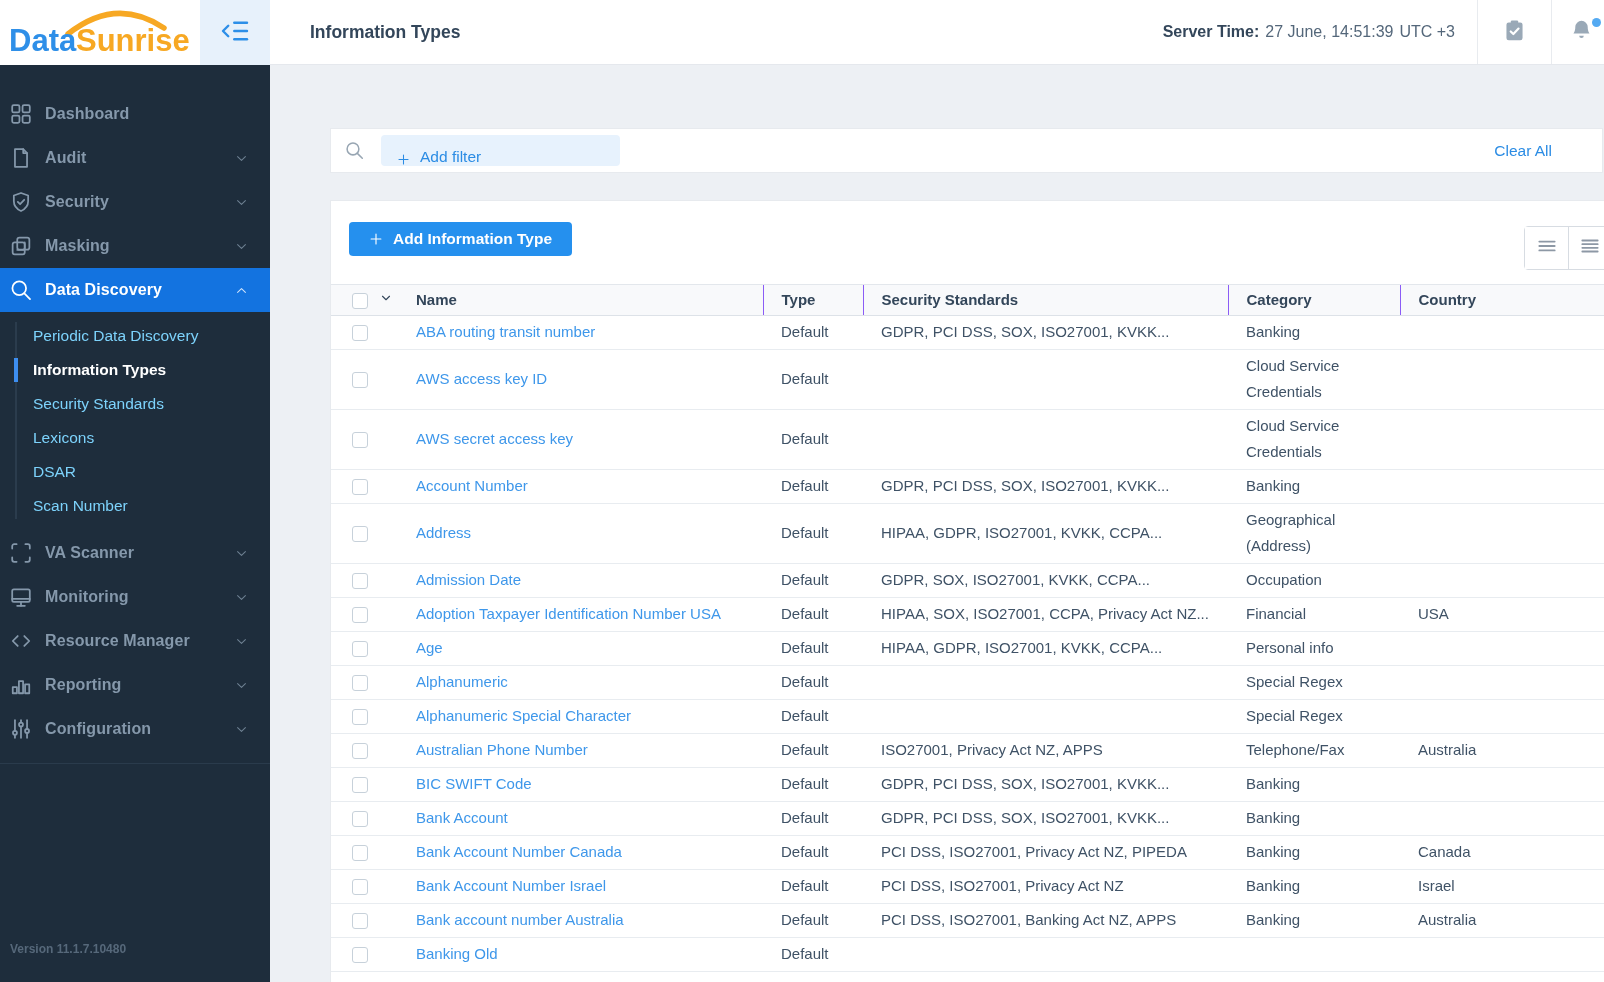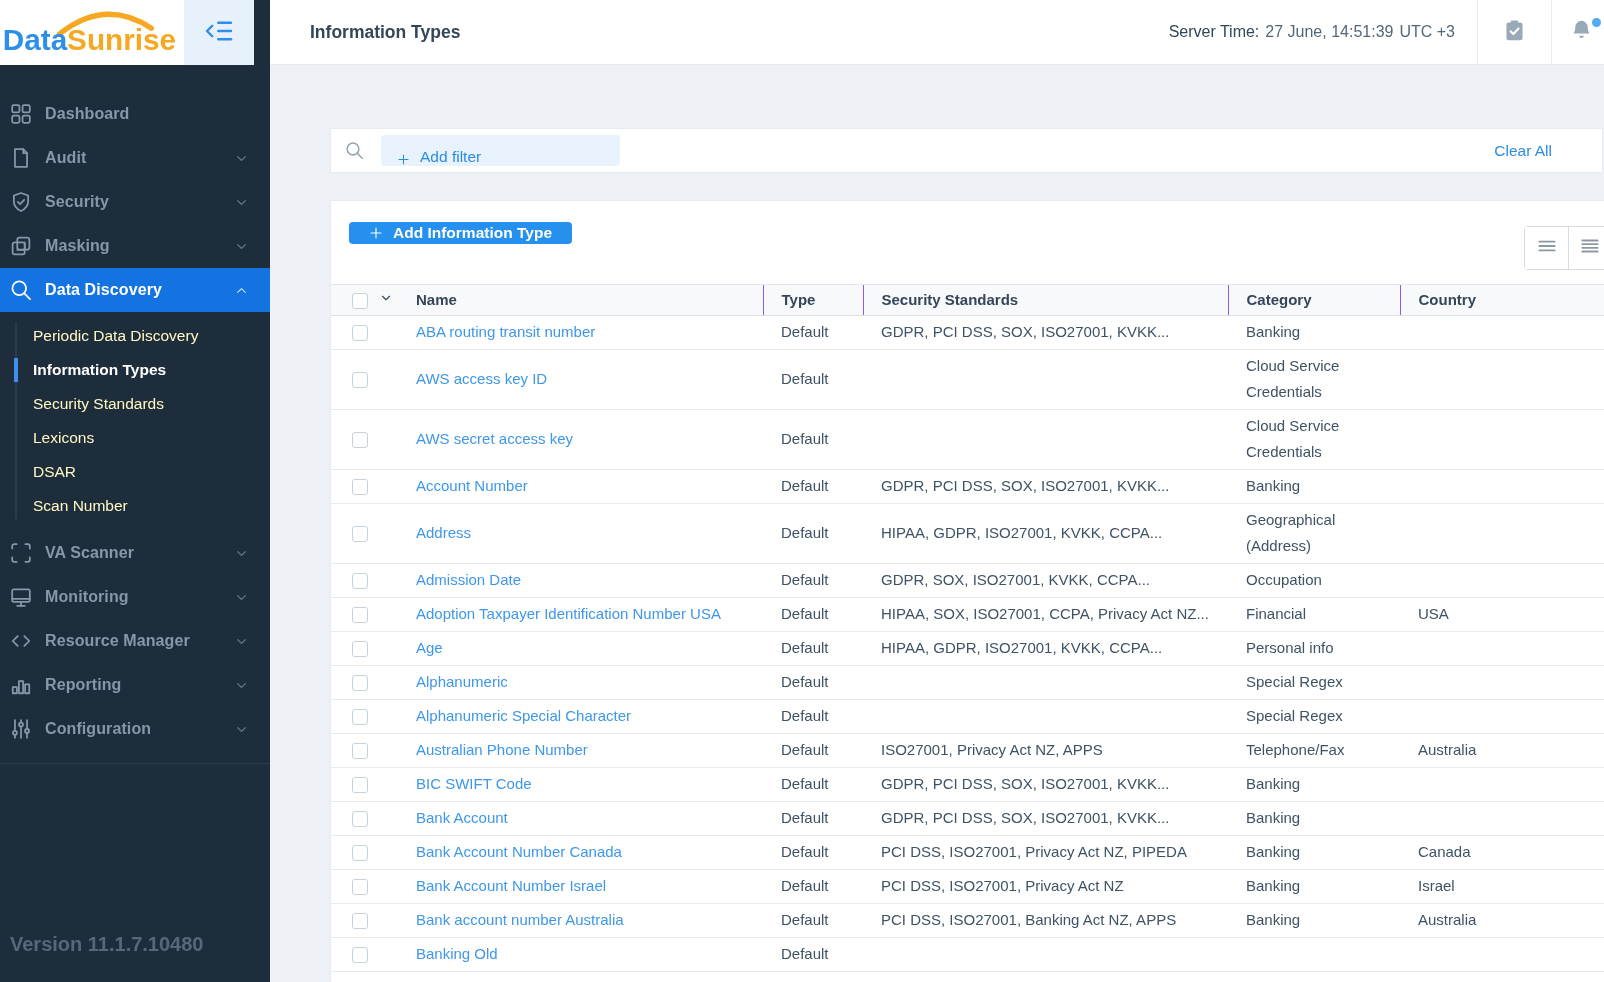--- a/index.html
+++ b/index.html
@@ -2,74 +2,74 @@
 <html><head>
 <meta charset="utf-8">
 <style>
   * { margin:0; padding:0; box-sizing:border-box; }
   html,body { width:1604px; height:982px; overflow:hidden; font-family:"Liberation Sans", sans-serif; background:#edf0f4; }
   .app { display:flex; width:1604px; height:982px; }
 
   
   .sidebar { width:270px; flex:0 0 270px; background:#1e2d3c; display:flex; flex-direction:column; position:relative; }
   .logo-row { height:65px; display:flex; flex:0 0 65px; }
-  .logo-box { width:184px; background:#ffffff; display:flex; align-items:center; }
+  .logo-box { width:200px; background:#ffffff; display:flex; align-items:center; padding-left:6px; }
   .collapse-btn { width:70px; background:#e7f1fb; display:flex; align-items:center; justify-content:center; color:#2d8fe8; cursor:pointer; }
   .collapse-btn svg { width:30px; height:30px; }
 
   .nav { padding-top:27px; color:#8598ab; }
   .nav-item { height:44px; display:flex; align-items:center; padding:0 14px 0 9px; font-size:16px; font-weight:bold; cursor:pointer; position:relative; }
   .nav-item .icon { width:24px; height:24px; margin-right:12px; display:flex; align-items:center; justify-content:center; }
   .nav-item .icon svg { width:22px; height:22px; }
   .nav-label { flex:1; letter-spacing:.1px; }
   .nav-item .chev { width:14px; height:14px; margin-right:8px; color:#6e8092; }
   .nav-item .chev svg { width:13px; height:13px; }
   .nav-item.active { background:#1373e0; color:#ffffff; }
   .nav-item.active .chev { color:#cfe3fa; }
 
   .submenu { padding:7px 0 8px 0; position:relative; }
   .submenu::before { content:""; position:absolute; left:15px; top:10px; bottom:12px; width:2px; background:#2b3c4d; }
-  .submenu-item { height:34px; line-height:34px; padding-left:33px; font-size:15.5px; color:#fef9c3; cursor:pointer; position:relative; }
+  .submenu-item { height:34px; line-height:34px; padding-left:33px; font-size:15.5px; color:#7dd3fc; cursor:pointer; position:relative; }
   .submenu-item.active { color:#ffffff; font-weight:bold; }
   .submenu-item.active::before { content:""; position:absolute; left:14px; top:5px; height:24px; width:4px; background:#3d8ef0; }
 
   .nav-divider { height:1px; background:#2a3b4c; margin:12px 0 0 0; }
   .nav-footer { padding-top:4px; }
   .nav-footer .nav-item { color:#8598ab; }
   .nav-footer .nav-item.accent { color:#5c87e6; }
   .nav-footer .nav-item.accent .icon { color:#4f80e4; }
-  .version { position:absolute; left:10px; bottom:26px; font-size:20px; font-weight:bold; color:#56687a; }
+  .version { position:absolute; left:10px; bottom:26px; font-size:12px; font-weight:bold; color:#56687a; }
 
   
   .main { flex:1; display:flex; flex-direction:column; min-width:0; }
   .topbar { height:65px; flex:0 0 65px; background:#ffffff; border-bottom:1px solid #e5e8ed; display:flex; align-items:stretch; }
   .page-title { font-size:17.5px; color:#33465a; margin-left:40px; align-self:center; }
   .topbar-right { margin-left:auto; display:flex; align-items:stretch; }
   .server-time { align-self:center; font-size:16px; color:#54677a; white-space:nowrap; margin-right:22px; }
-  .server-time .st-label { color:#33465a; font-weight:normal; margin-right:6px; }
+  .server-time .st-label { color:#33465a; font-weight:bold; margin-right:6px; }
   .server-time .st-zone { margin-left:6px; }
   .top-icon-btn { width:74px; border-left:1px solid #e8ebef; display:flex; align-items:center; justify-content:center; color:#9aa9b7; cursor:pointer; position:relative; }
   .top-icon-btn svg { width:23px; height:23px; }
   .top-icon-btn.bell-btn { width:53px; border-left:1px solid #e8ebef; justify-content:flex-start; padding-left:18px; }
   .bell-dot { position:absolute; top:18px; left:40px; width:9px; height:9px; border-radius:50%; background:#54aaf2; }
 
   .content { flex:1; position:relative; background:#edf0f4; overflow:hidden; }
 
   
   .filter-card { position:absolute; left:60px; top:63px; width:1273px; height:45px; background:#ffffff; border:1px solid #e7eaee; display:flex; align-items:center; }
   .search-icon-wrap { margin-left:14px; color:#98a6b3; display:flex; }
   .search-icon-wrap svg { width:19px; height:19px; }
   .add-filter-chip { margin-left:17px; width:239px; height:31px; background:#e7f2fd; border-radius:4px; display:flex; align-items:flex-end; padding-left:16px; color:#2b8ce4; font-size:15.5px; cursor:pointer; }
   .add-filter-chip .plus { margin-right:10px; display:flex; }
   .add-filter-chip .plus svg { width:13px; height:13px; }
   .clear-all { position:absolute; right:50px; font-size:15.5px; color:#2b8ce4; cursor:pointer; }
 
   
   .table-card { position:absolute; left:60px; top:135px; width:1500px; height:900px; background:#ffffff; border:1px solid #e7eaee; }
-  .add-btn { position:absolute; left:18px; top:21px; height:22px; padding:4px 20px; background:#2590ee; border:none; border-radius:4px; color:#ffffff; font-size:15.5px; font-weight:bold; font-family:"Liberation Sans",sans-serif; display:flex; align-items:center; cursor:pointer; }
+  .add-btn { position:absolute; left:18px; top:21px; height:34px; padding:4px 20px; background:#2590ee; border:none; border-radius:4px; color:#ffffff; font-size:15.5px; font-weight:bold; font-family:"Liberation Sans",sans-serif; display:flex; align-items:center; cursor:pointer; }
   .add-btn .plus { margin-right:10px; display:flex; }
   .add-btn .plus svg { width:14px; height:14px; }
   .density-group { position:absolute; left:1193px; top:25px; display:flex; border:1px solid #d7dce2; border-radius:4px; }
   .density-btn { width:43px; height:42px; display:flex; align-items:center; justify-content:center; color:#8d98a5; cursor:pointer; background:#fff; }
   .density-btn + .density-btn { border-left:1px solid #d7dce2; }
   .density-btn svg { width:22px; height:22px; }
 
   table.data { position:absolute; left:0; top:83px; width:1500px; border-collapse:collapse; table-layout:fixed; }
   table.data th, table.data td { text-align:left; vertical-align:middle; font-size:15px; color:#3f5266; padding:3px 12px 4px 18px; line-height:26px; overflow:hidden; white-space:nowrap; }
   table.data thead th { background:#f8f9fb; color:#33465a; font-weight:bold; border-top:1px solid #e3e7ec; border-bottom:1px solid #dde2e8; height:31px; line-height:22px; }

